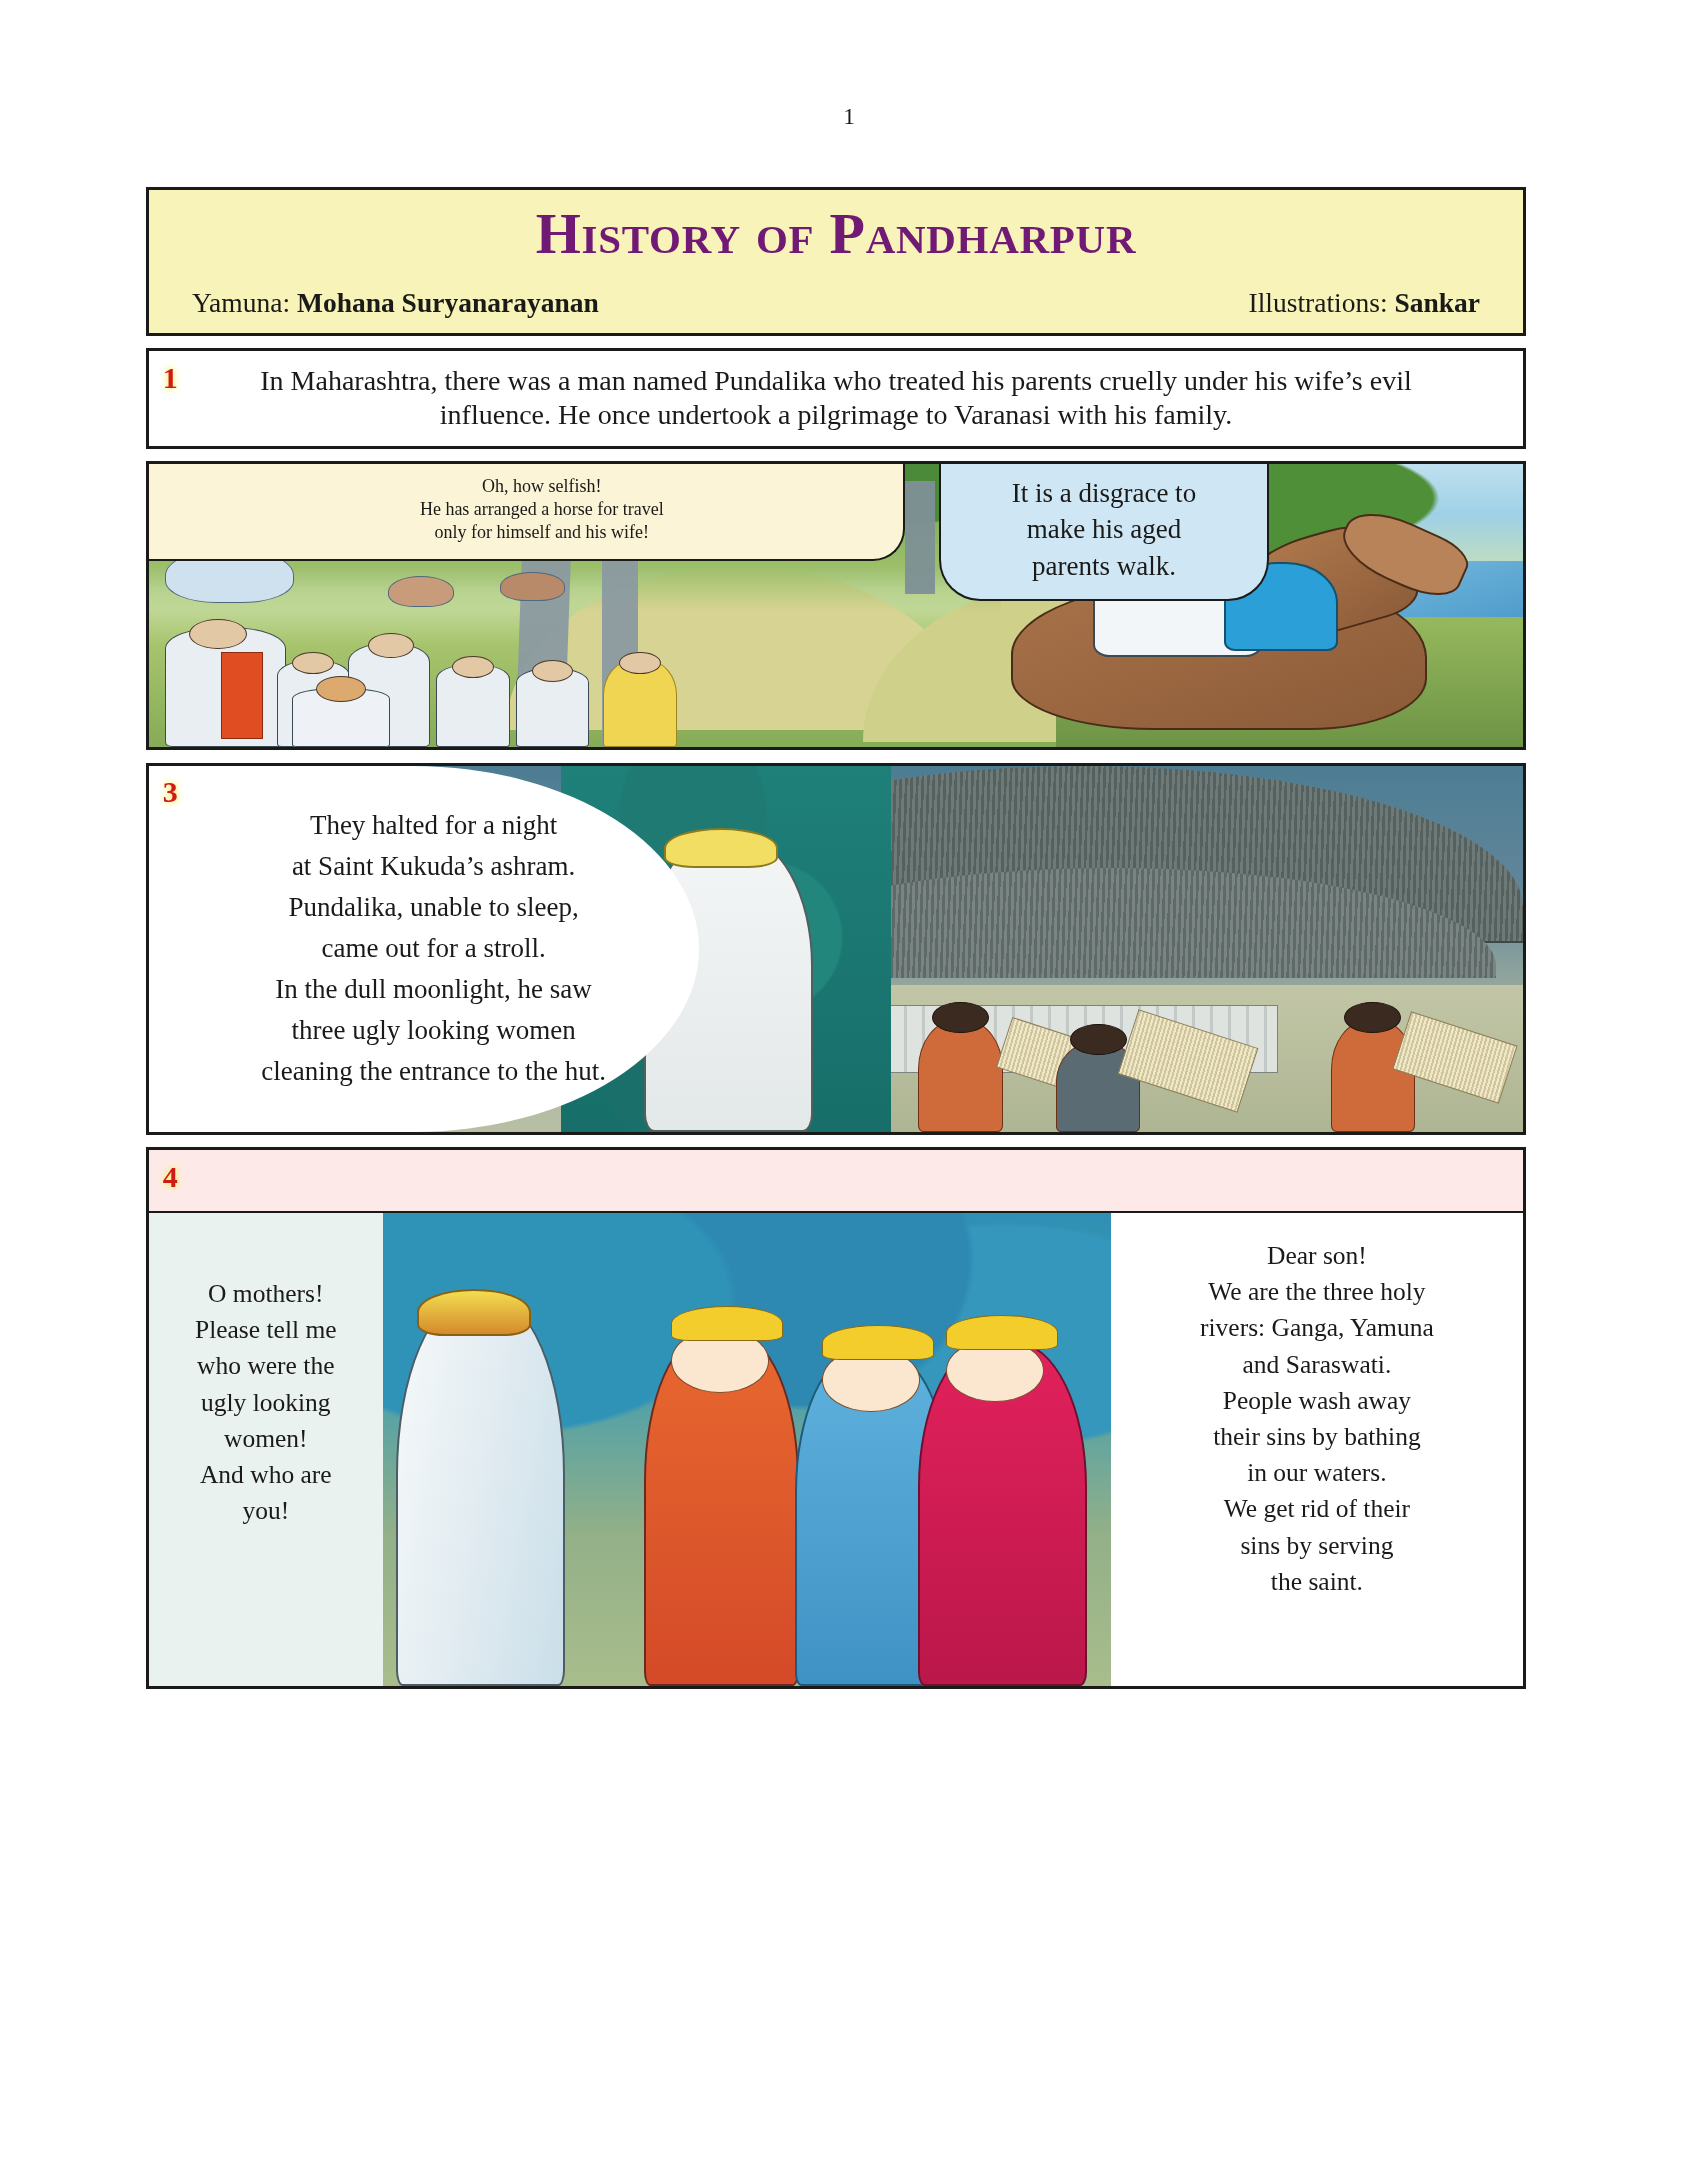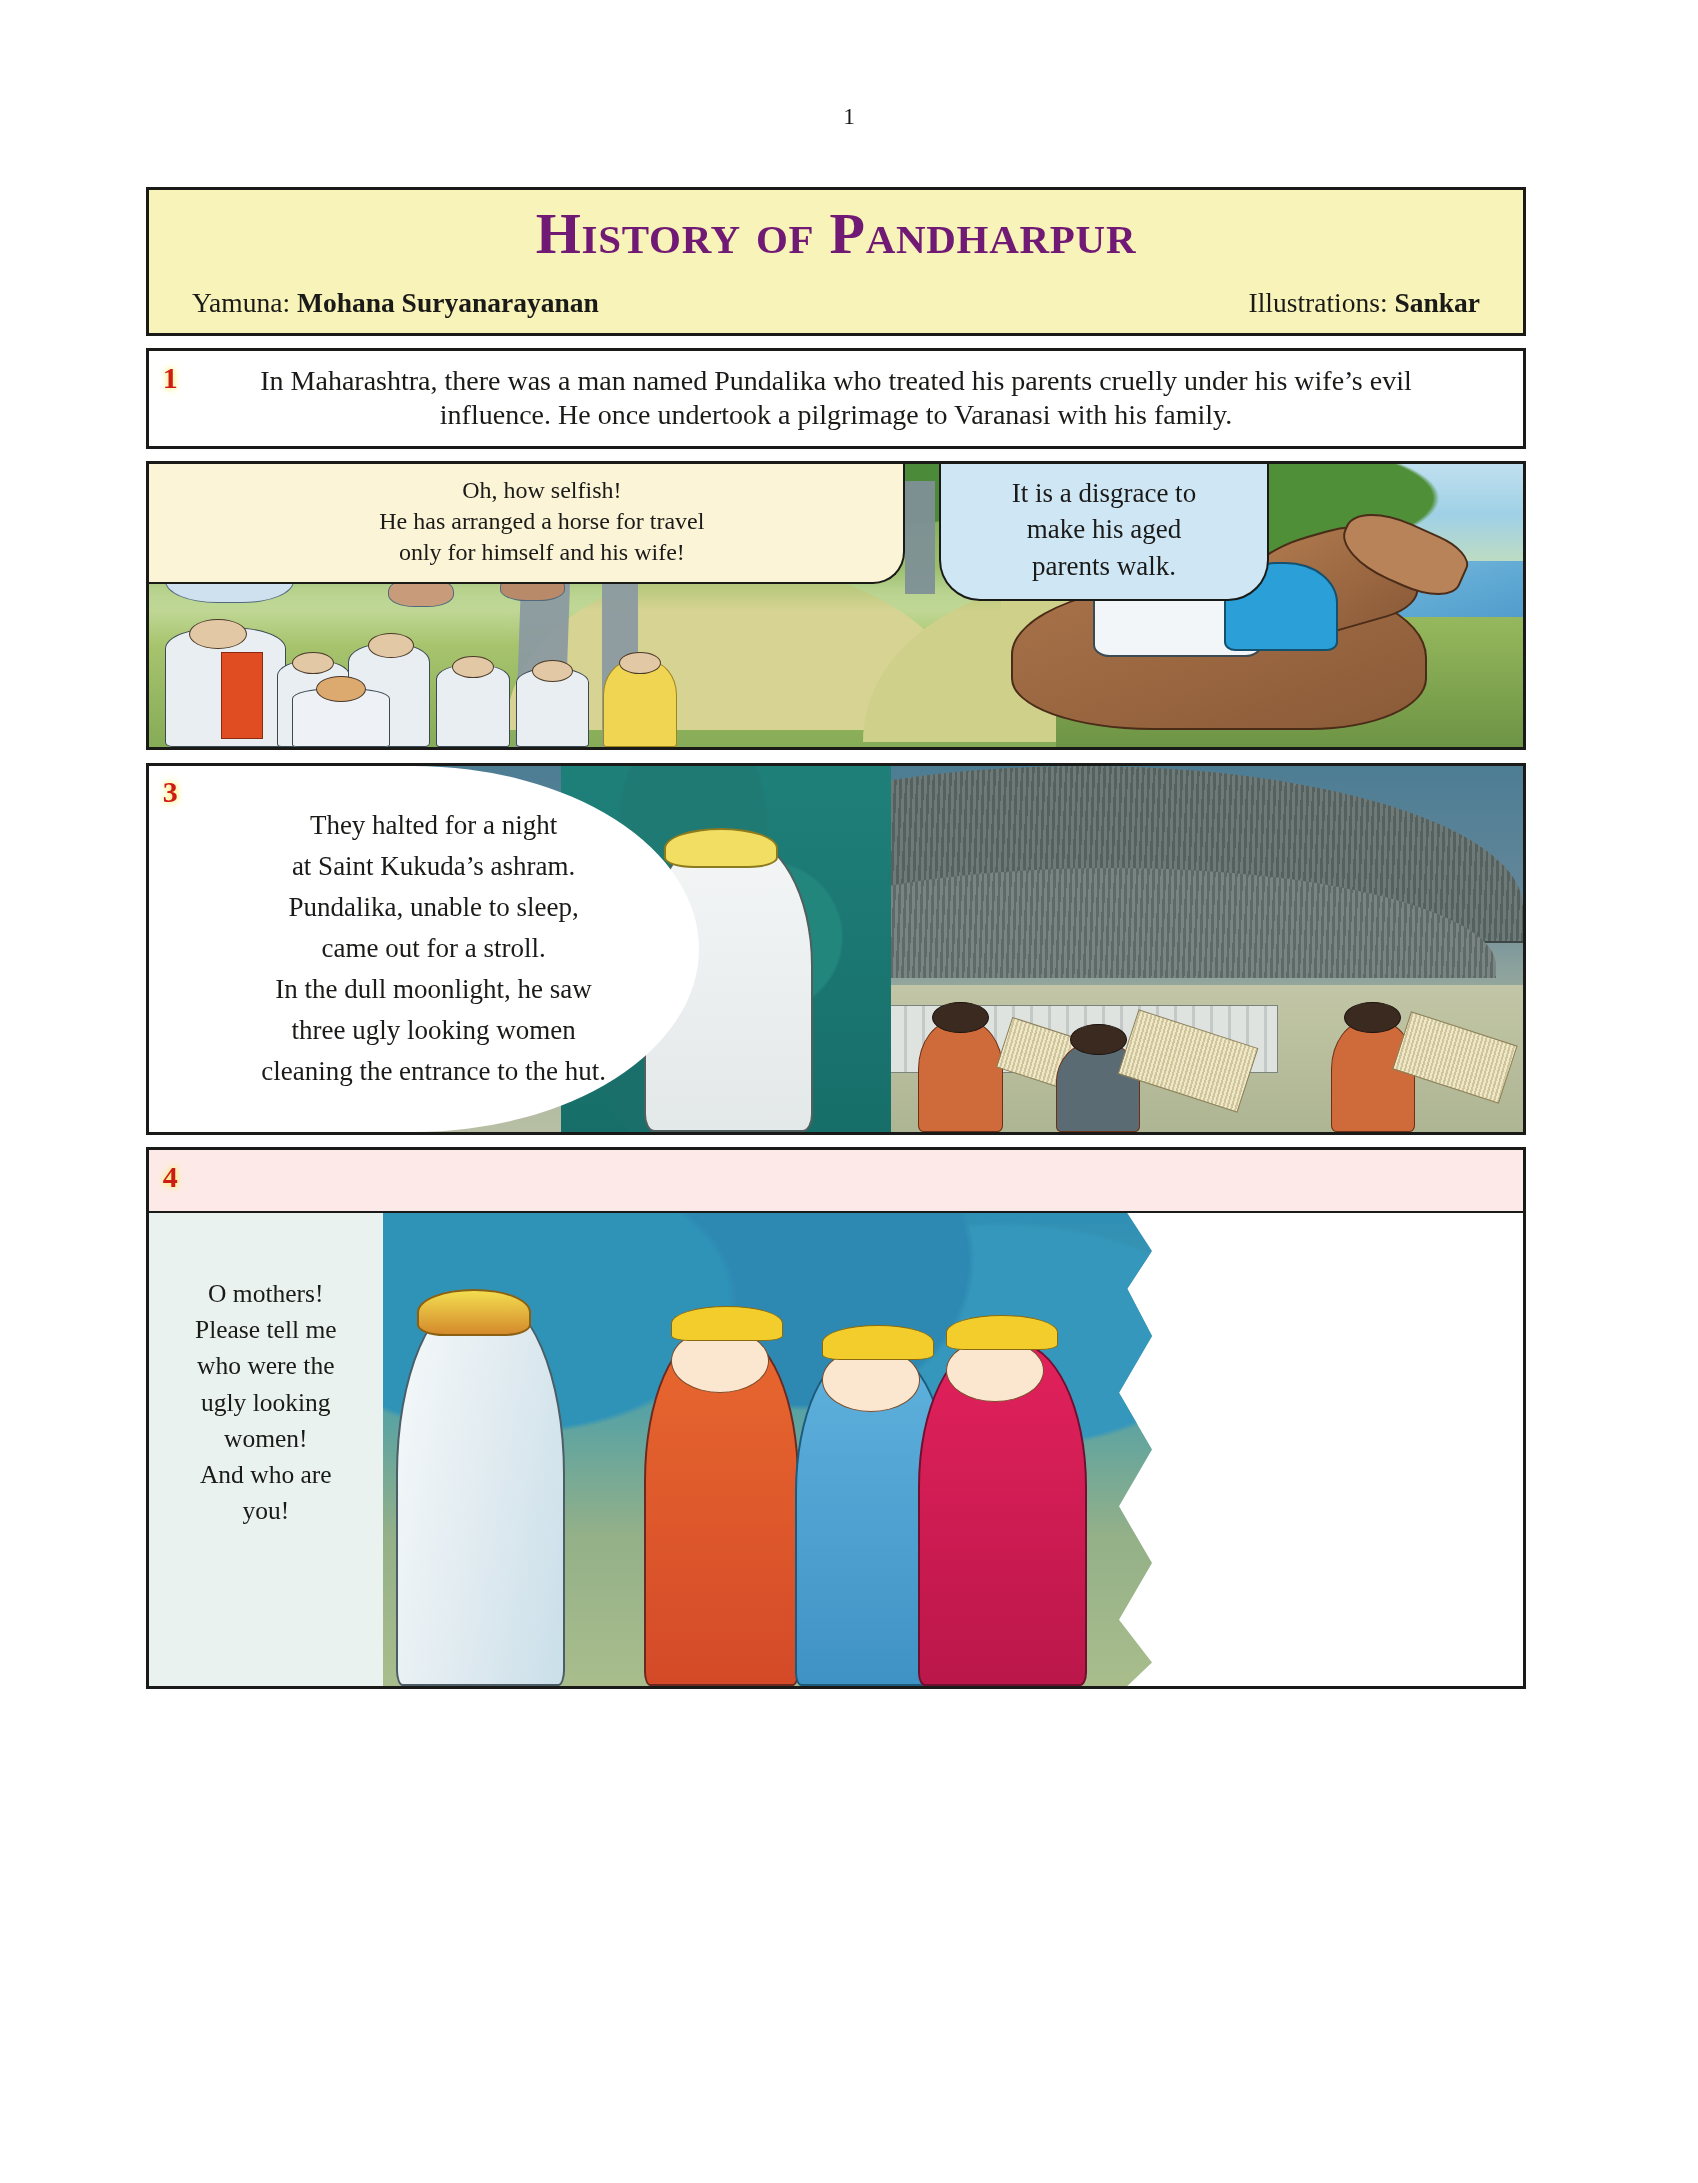--- a/index.html
+++ b/index.html
@@ -465,21 +465,21 @@
         <div class="rider"></div>
         <div class="rider2"></div>
         <div class="turban"></div>
       </div>
 
       <span class="cap-num">2</span>
 
       <div style="position:absolute;left:0;top:0;width:55%;
                   background:#fbf4d7;border-bottom:2.8px solid #1a1a18;border-right:2.8px solid #1a1a18;
                   border-radius:0 0 32px 0;padding:11px 18px 15px 50px;box-sizing:border-box;">
-        <div style="text-align:center;font-size:24px;line-height:1.28;color:#1a1a18;white-space:pre-line;">Oh, how selfish!
+        <div style="text-align:center;font-size:18px;line-height:1.28;color:#1a1a18;white-space:pre-line;">Oh, how selfish!
 He has arranged a horse for travel
 only for himself and his wife!</div>
       </div>
 
       <div style="position:absolute;left:57.5%;top:0;width:24%;
                   background:#cfe6f4;border:2.8px solid #1a1a18;border-top:none;
                   border-radius:0 0 41px 41px;padding:11px 12.4px 15px 12.4px;box-sizing:border-box;">
         <div style="text-align:center;font-size:27px;line-height:1.34;color:#1a1a18;white-space:pre-line;">It is a disgrace to
 make his aged
 parents walk.</div>
@@ -552,18 +552,30 @@
         <div class="bubbleL">
           <div class="bubble-text" style="white-space:pre-line;text-align:center;">O mothers!
 Please tell me
 who were the
 ugly looking
 women!
 And who are
 you!</div>
         </div>
 
+        <div class="bubbleR">
+          <div class="bubble-text" style="white-space:pre-line;">Dear son!
+We are the three holy
+rivers: Ganga, Yamuna
+and Saraswati.
+People wash away
+their sins by bathing
+in our waters.
+We get rid of their
+sins by serving
+the saint.</div>
+        </div>
       </div>
     </div>
 
   </div>
 </div>
 
 
 </body></html>

